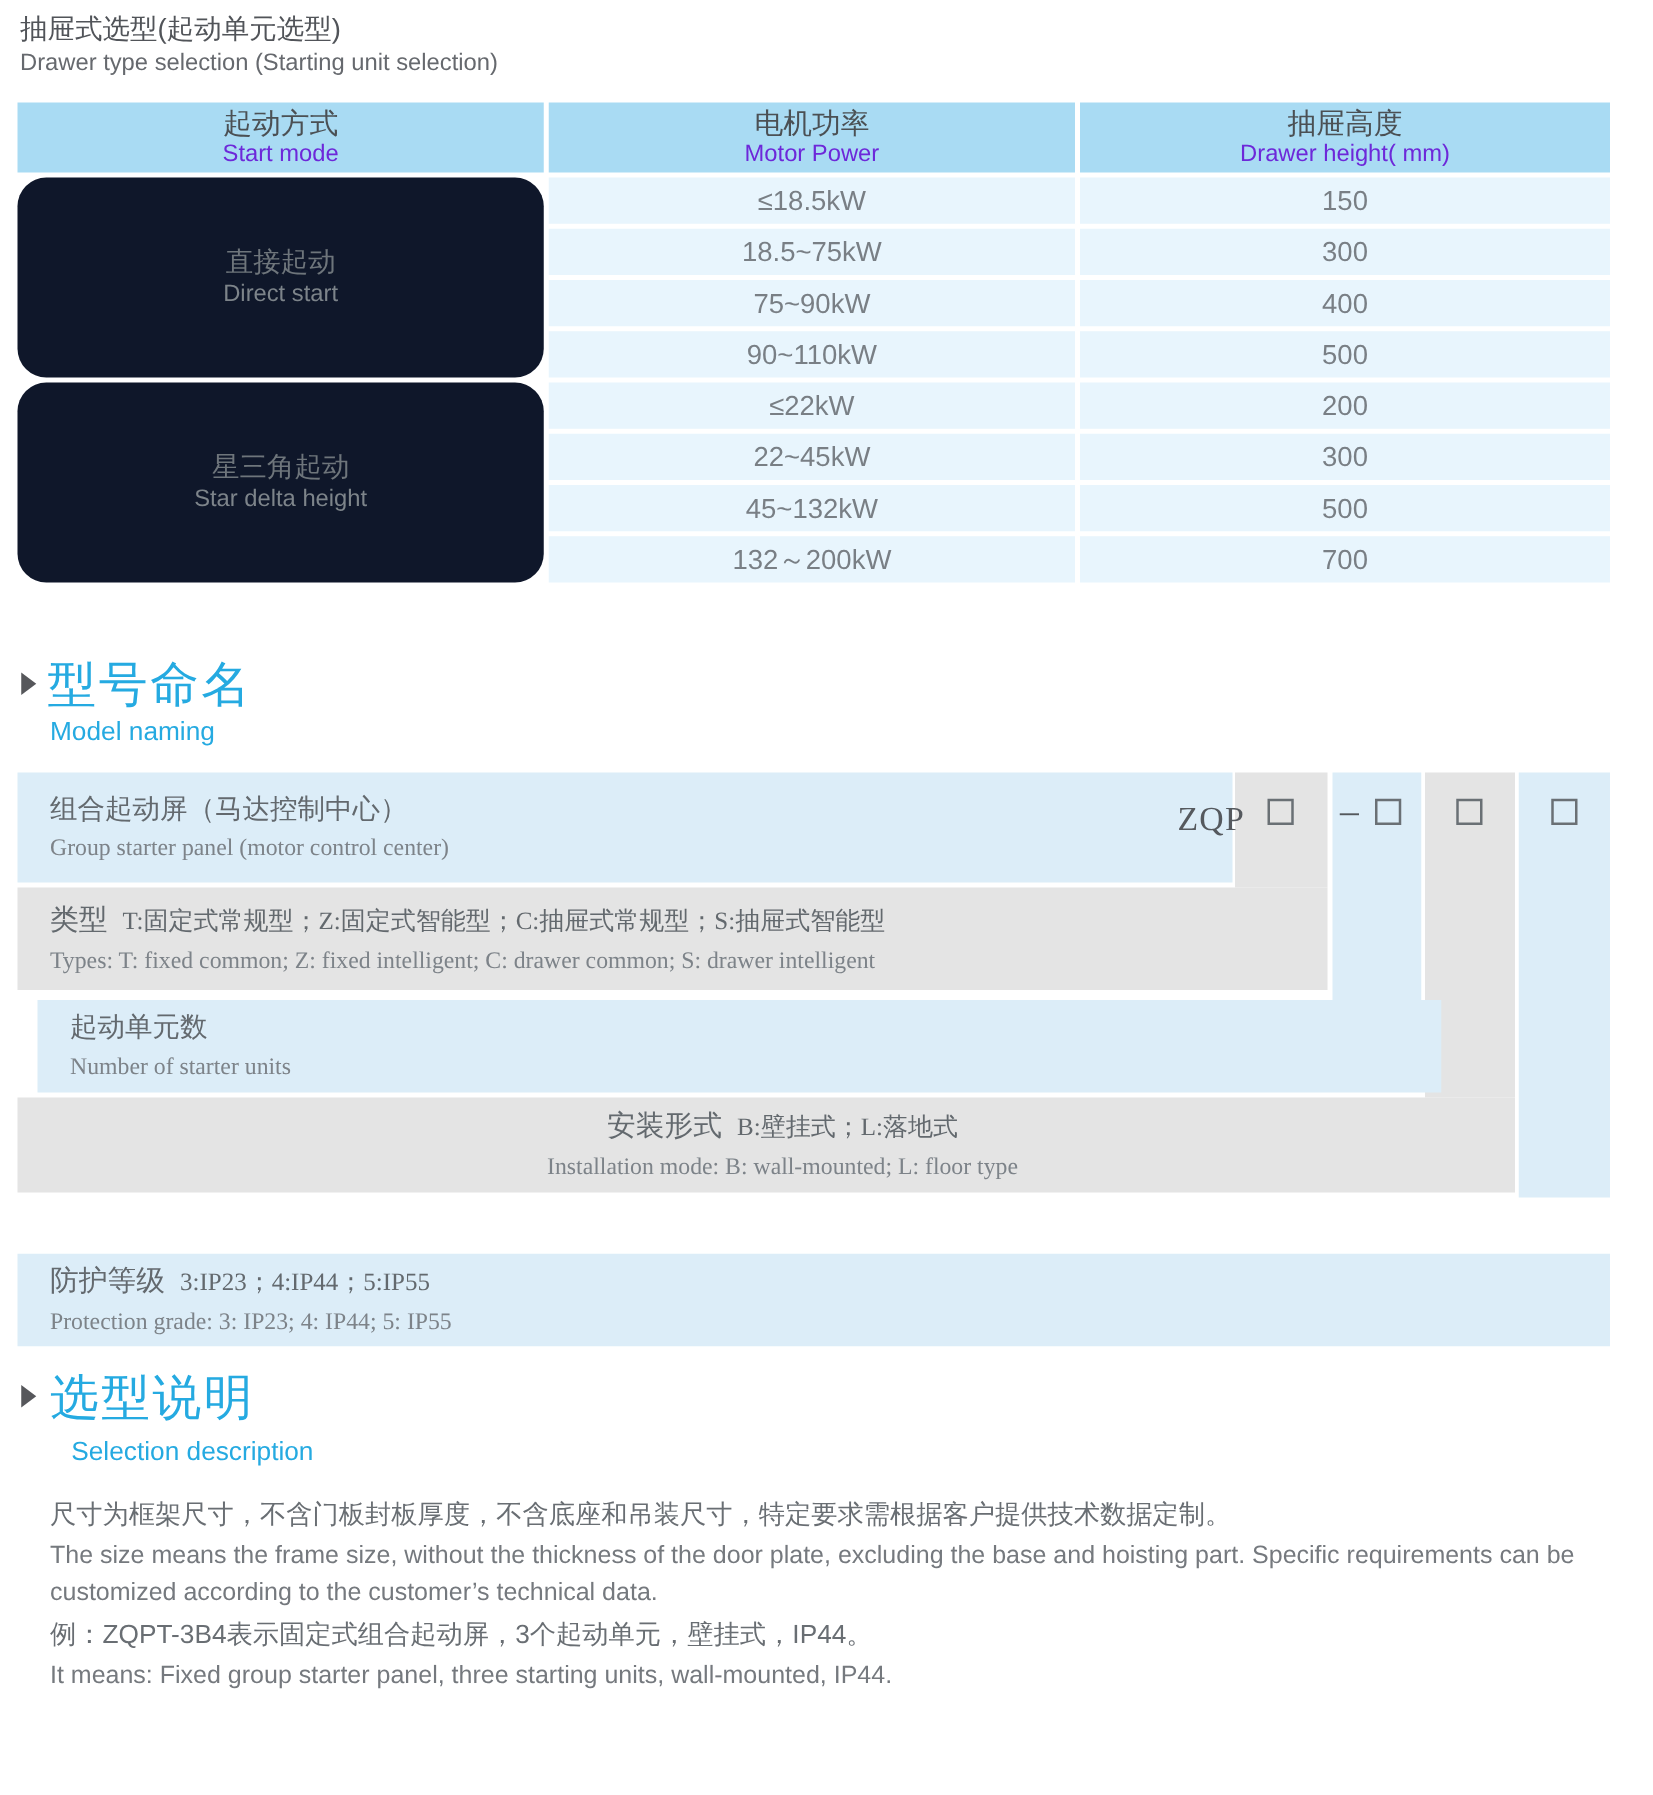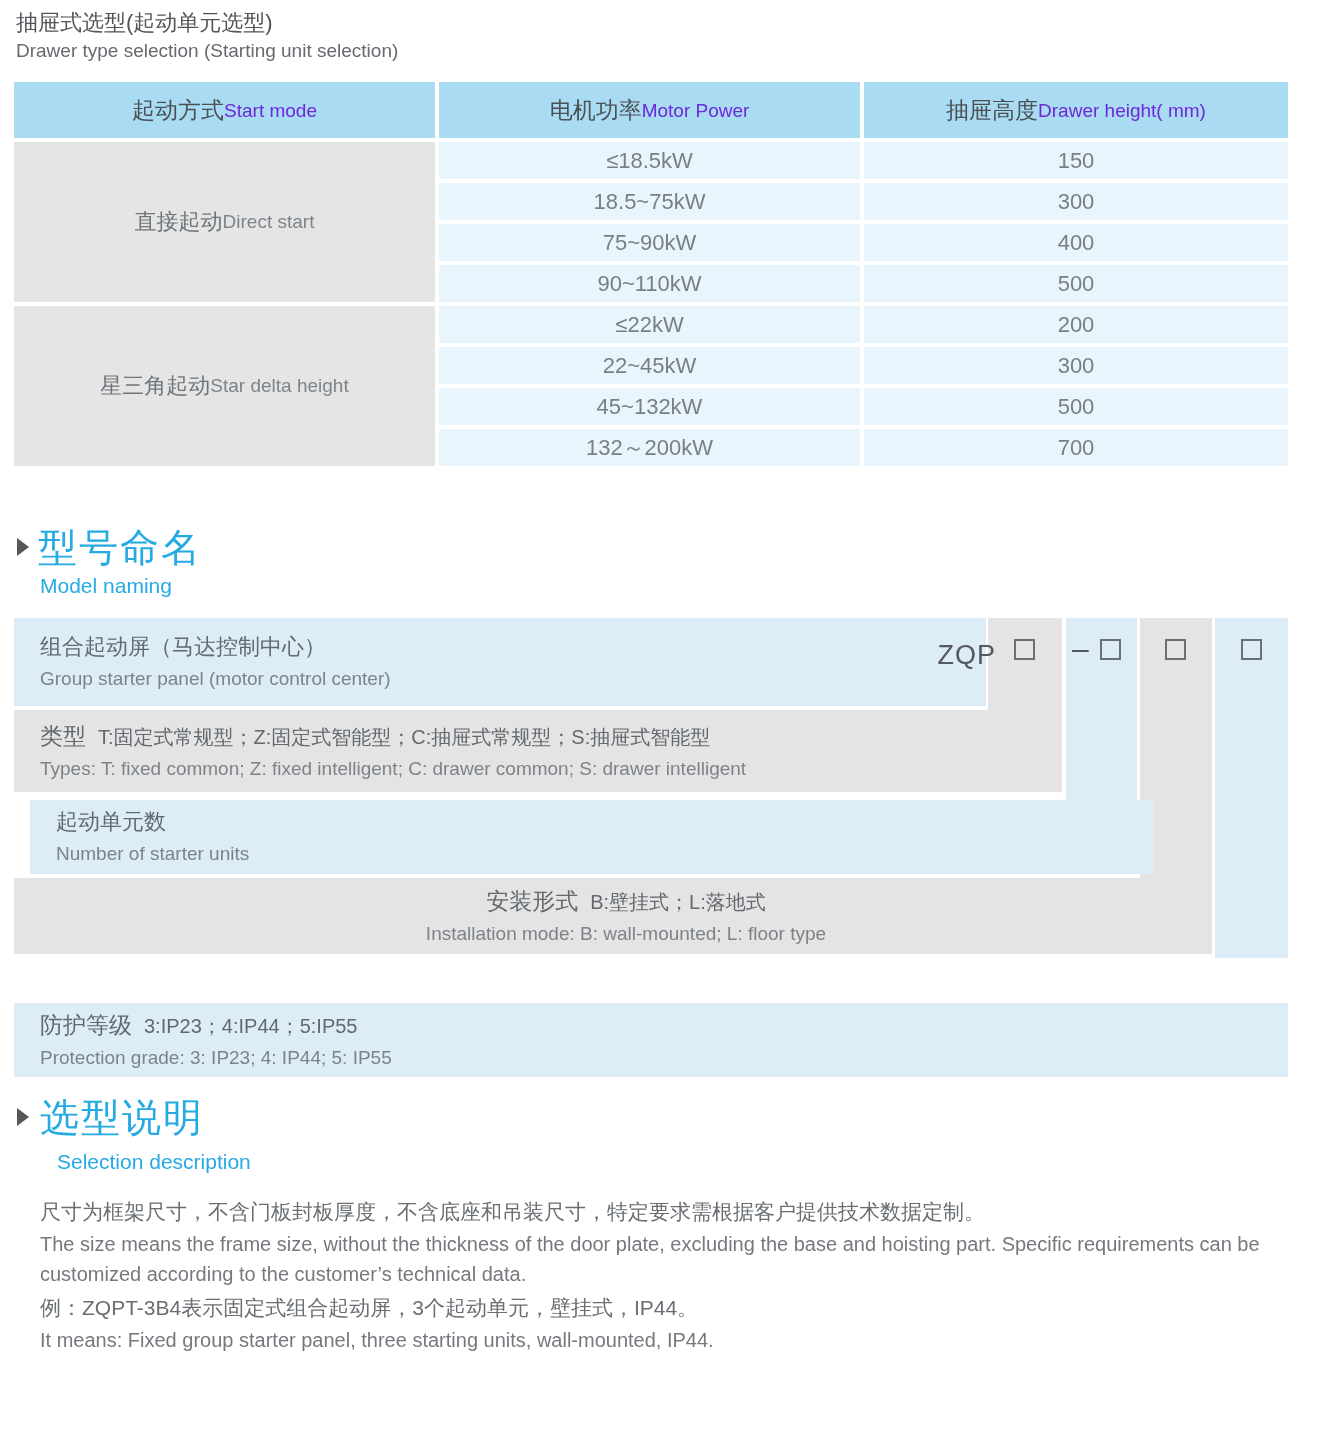--- a/index.html
+++ b/index.html
@@ -15,25 +15,25 @@
   .page-title-en { left:16px; top:40px; font-size:19px; color:#66696e; }
 
   
   .sel-table {
     left:14px; top:82px; width:1274px;
     display:grid;
     grid-template-columns:421px 421px 424px;
     grid-template-rows:56px repeat(8,37px);
     gap:4px;
   }
-  .cell { display:flex; flex-direction:row; align-items:center; justify-content:center; text-align:center; }
+  .cell { display:flex; flex-direction:column; align-items:center; justify-content:center; text-align:center; }
   .th { background:#a9dbf3; }
   .th .zh { font-size:23px; color:#4b5054; line-height:27px; }
   .th .en { font-size:19px; color:#6d28d9; line-height:23px; }
-  .mode-cell { background:#e5e5e5; }
+  .mode-cell { background:#0f172a;border-radius:23px; }
   .mode-cell .zh { font-size:22px; color:#6e757b; line-height:28px; }
   .mode-cell .en { font-size:19px; color:#7d848a; line-height:24px; }
   .data-cell { background:#e8f5fd; font-size:22px; color:#797f85; }
   .c1 { grid-column:1; } .c2 { grid-column:2; } .c3 { grid-column:3; }
   .g1 { grid-row:2 / span 4; } .g2 { grid-row:6 / span 4; }
   .r2{grid-row:2}.r3{grid-row:3}.r4{grid-row:4}.r5{grid-row:5}
   .r6{grid-row:6}.r7{grid-row:7}.r8{grid-row:8}.r9{grid-row:9}
 
   
   .tri {
@@ -45,21 +45,21 @@
   .tri-1 { left:17px; top:538px; }
   .tri-2 { left:17px; top:1108px; }
   .sec-zh { font-size:39px; color:#25aae1; letter-spacing:2px; }
   .sec-en { font-size:21px; color:#25aae1; }
   .sec1-zh { left:38px; top:521px; }
   .sec1-en { left:40px; top:574px; }
   .sec2-zh { left:40px; top:1091px;text-align:right; }
   .sec2-en { left:57px; top:1150px; }
 
   
-  .naming { left:14px; top:618px; width:1036px; height:414px; }
+  .naming { left:14px; top:618px; width:1036px; height:414px;font-family:Liberation Serif, serif; }
   .band, .strip { position:absolute; }
   .blue { background:#dcedf8; }
   .gray { background:#e4e4e4; }
   .band { left:0; display:flex; flex-direction:column; justify-content:center; gap:7px; padding-left:26px; }
   .band-1 { top:0;   height:88px; width:972px; }
   .band-2 { top:92px;  height:82px; width:1048px; }
   .band-3 { top:182px; height:74px; width:1123px;margin-left:16px; }
   .band-4 { top:260px; height:76px; width:1198px;text-align:center; }
   .band-5 { top:340px; height:74px; width:1274px;margin-top:45px; }
   .strip-1 { left:974px;  width:74px; top:0; height:92px; }

